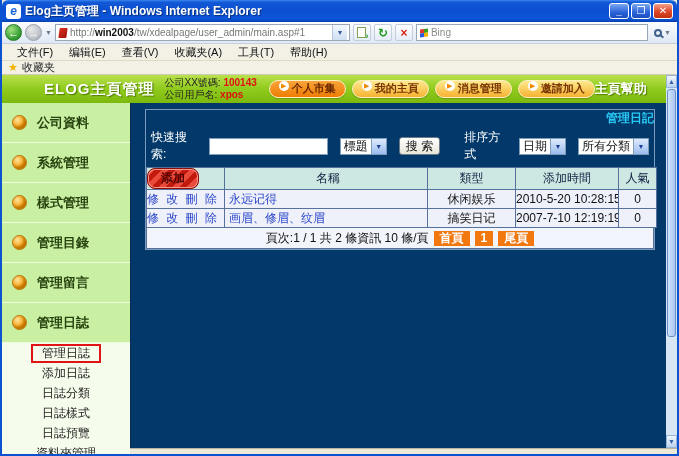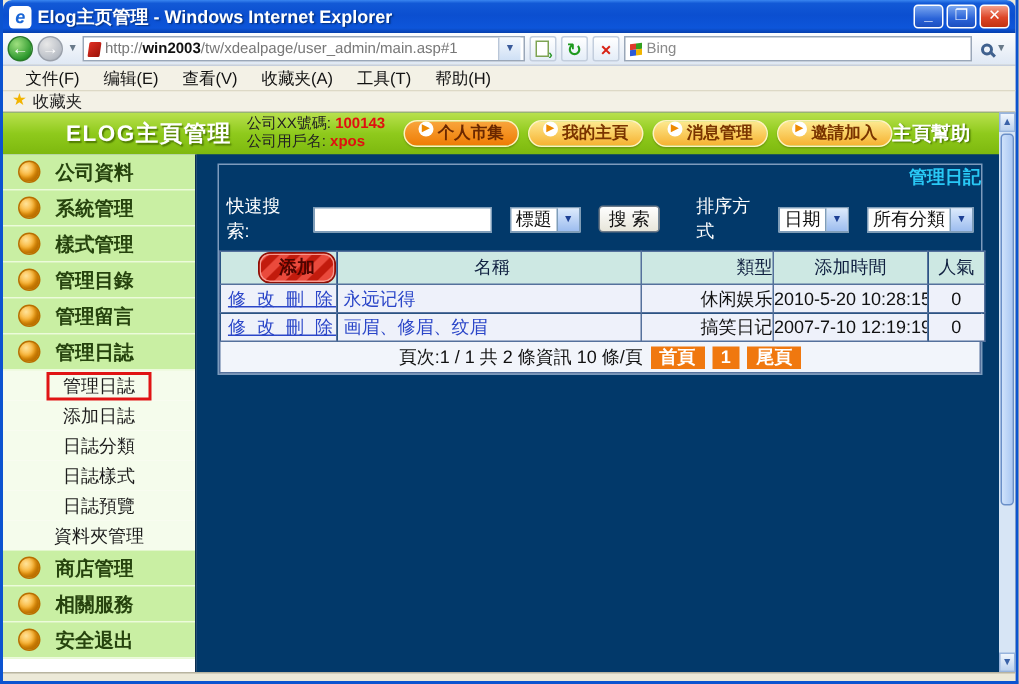--- a/index.html
+++ b/index.html
@@ -84,21 +84,21 @@
   .pill.active { background:linear-gradient(180deg,#f9a53c,#ee7c04); color:#6b2800; }
   .playico { width:10px; height:10px; border-radius:50%; background:#fff; color:#ee8a00; font-size:7px;
              line-height:10px; text-align:center; }
   .helplink { margin-left:auto; margin-right:46px; color:#fff; font-size:13px; font-weight:bold;
               text-shadow:1px 1px 1px #4e7a00; white-space:nowrap; }
 
   .body { display:flex; height:345px; margin-right:11px; }
 
   
   .sidebar { width:129px; background:#fff; border-right:1px solid #0a2c50; }
-  .s-top { height:24px; background:#c9efa3; border-bottom:1px solid #ecfbdb; display:flex; align-items:center;
+  .s-top { height:40px; background:#c9efa3; border-bottom:1px solid #ecfbdb; display:flex; align-items:center;
            gap:10px; padding-left:10px; font-size:13px; font-weight:bold; color:#26430e; }
   .ball { width:15px; height:15px; border-radius:50%; flex:0 0 15px;
           background:radial-gradient(circle at 34% 30%,#ffe39a,#f7a81e 55%,#d07a00); border:1px solid #b96f00;
           box-shadow:inset -2px -2px 3px #b96f00; }
   .s-sub { height:20px; background:#f5fcec; display:flex; align-items:center; justify-content:center;
            font-size:12px; color:#1d1d1d; }
   .s-sub .selbox { border:2px solid #e01414; padding:0 9px; line-height:15px; }
 
   
   .main { flex:1; background:#02396a; }
@@ -111,23 +111,23 @@
   .selbox2 .val { padding:0 3px; flex:1; white-space:nowrap; }
   .selarrow { width:15px; height:15px; background:linear-gradient(180deg,#dceafc,#9dbdef); border-left:1px solid #7f9db9;
               color:#1c3f94; font-size:7px; text-align:center; line-height:15px; }
   .xpbtn { height:18px; padding:0 6px; background:linear-gradient(180deg,#fefefe,#e8e6da); border:1px solid #6d7a88;
            border-radius:3px; font-size:12px; color:#111; line-height:16px; white-space:nowrap; }
   .spacer { flex:1; }
   table { border-collapse:collapse; width:100%; table-layout:fixed; }
   td,th { border:1px solid #55719c; font-size:12px; font-weight:normal; overflow:hidden; white-space:nowrap; }
   tr.hdr { background:#cde8e3; height:21px; color:#102040; text-align:center; }
   tr.data { background:#eef1fa; height:19px; }
-  .c-act { width:78px; text-align:right;text-decoration:underline; }
+  .c-act { width:78px; text-align:left; }
   .c-name { width:203px; text-align:left; padding-left:4px; }
-  .c-type { width:88px; text-align:right; }
+  .c-type { width:88px; text-align:center; }
   .c-time { width:103px; text-align:center; }
   .c-hits { width:38px; text-align:center; }
   .addbtn { display:inline-block; padding:1px 13px; border-radius:8px; border:1px solid #8e0f06;
             background:repeating-linear-gradient(135deg,#ea4a3c 0 5px,#c21b0d 5px 10px);
             color:#4d0400; font-weight:bold; box-shadow:inset 0 0 0 1px #f79a90; }
   a.lnk { color:#2b46c8; text-decoration:none; }
   .data .c-act { color:#2b46c8; letter-spacing:2px; }
   .data .c-name a { color:#2b46c8; }
   .data .c-type,.data .c-time,.data .c-hits { color:#111; }
   .pagerow { background:#f2f5fb; border:1px solid #55719c; border-top:none; height:21px; display:flex;

